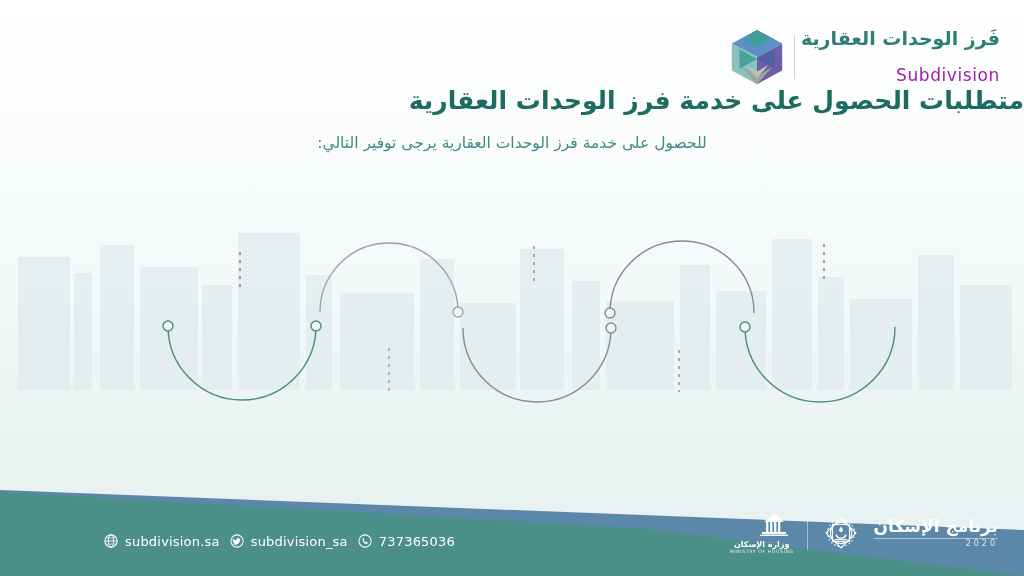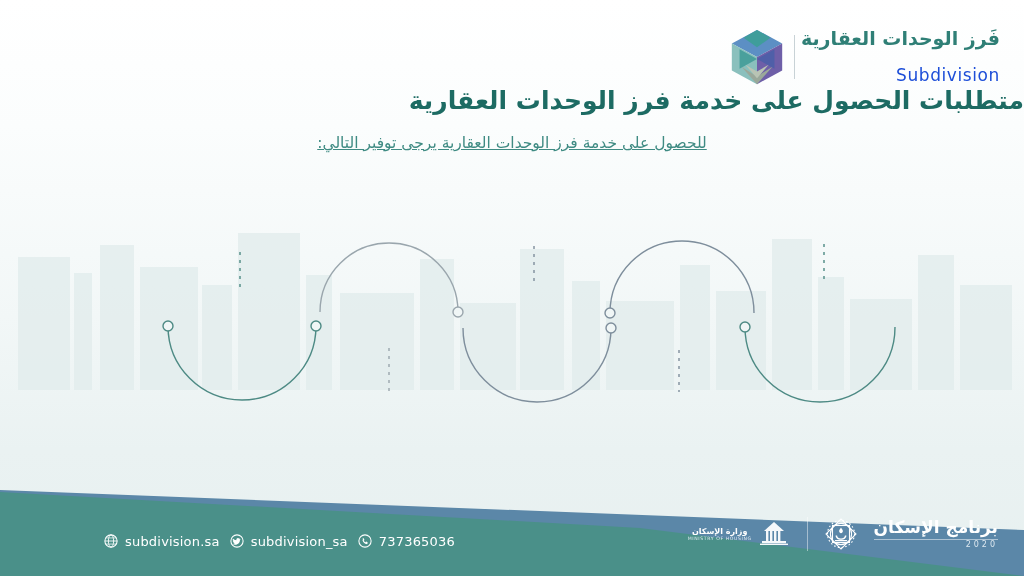--- a/index.html
+++ b/index.html
@@ -11,31 +11,31 @@
     position:relative;
   }
 
   
   .skyline { position:absolute; left:0; right:0; top:215px; height:175px; z-index:0; opacity:.85; }
 
   
   .brand { position:absolute; top:26px; right:24px; display:flex; align-items:center; gap:6px; z-index:6; }
   .brand-txt { text-align:right; line-height:1.05; }
   .brand-ar { font-size:19px; font-weight:700; color:#2f7f76; letter-spacing:.2px; }
-  .brand-en { font-size:17px; color:#1d4ed8; letter-spacing:.6px; margin-top:18px; }
+  .brand-en { font-size:17px; color:#a21caf; letter-spacing:.6px; margin-top:18px; }
   .brand-sep { width:1px; height:44px; background:#c8d2d6; }
   .brand-mark { width:62px; height:62px; }
 
   .title {
     position:absolute; top:86px; left:0; right:0; text-align:right;
     font-size:25px; font-weight:700; color:#1d6b63; letter-spacing:.2px; z-index:5;
   }
   .subtitle {
     position:absolute; top:134px; left:0; right:0; text-align:center;
-    font-size:15.5px; color:#3f8b83; z-index:5;text-decoration:underline;
+    font-size:15.5px; color:#3f8b83; z-index:5;
   }
 
   
   .steps { position:absolute; inset:0; z-index:3; }
   .arcs { position:absolute; inset:0; z-index:2; }
 
   .node { position:absolute; z-index:4; }
 
   
   .footer { position:absolute; left:0; right:0; bottom:0; height:100px; z-index:7; }
@@ -211,21 +211,21 @@
     <g fill="#ffffff">
       <path d="M20 13.5c-.6 1.4-1.9 2.2-1.9 3.6 0 1.2.9 2.1 1.9 2.1s1.9-.9 1.9-2.1c0-1.4-1.3-2.2-1.9-3.6z"></path>
       <path d="M14.6 21.4c0 2.5 2.4 4.4 5.4 4.4s5.4-1.9 5.4-4.4h-1.5c0 1.7-1.8 3-3.9 3s-3.9-1.3-3.9-3z"></path>
       <rect x="13.8" y="26.1" width="12.4" height="1.2" rx=".6"></rect>
       <rect x="15.4" y="28" width="9.2" height="1" rx=".5"></rect>
     </g>
   </svg>
 
   <div class="foot-sep"></div>
 
-  <div style="display:flex;align-items:center;gap:2px;">
+  <div style="display:flex;flex-direction:column;gap:2px;">
     <svg width="40" height="26" viewBox="0 0 40 26">
       <g fill="#ffffff" opacity=".95">
         <polygon points="20,1 30,10 10,10"></polygon>
         <rect x="12" y="10" width="2.4" height="10"></rect>
         <rect x="16" y="10" width="2.4" height="10"></rect>
         <rect x="20" y="10" width="2.4" height="10"></rect>
         <rect x="24" y="10" width="2.4" height="10"></rect>
         <rect x="8" y="20" width="24" height="2.2"></rect>
         <rect x="6" y="22.6" width="28" height="1.4"></rect>
       </g>

